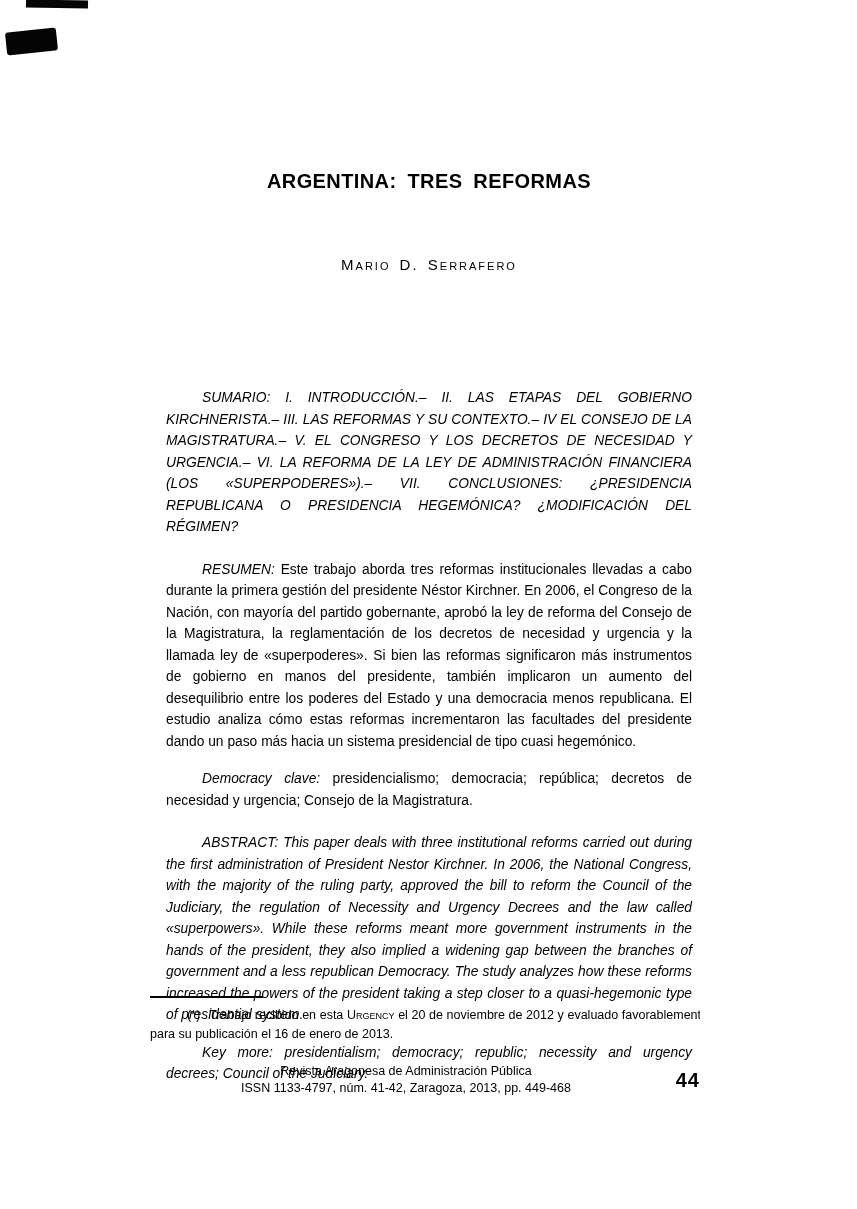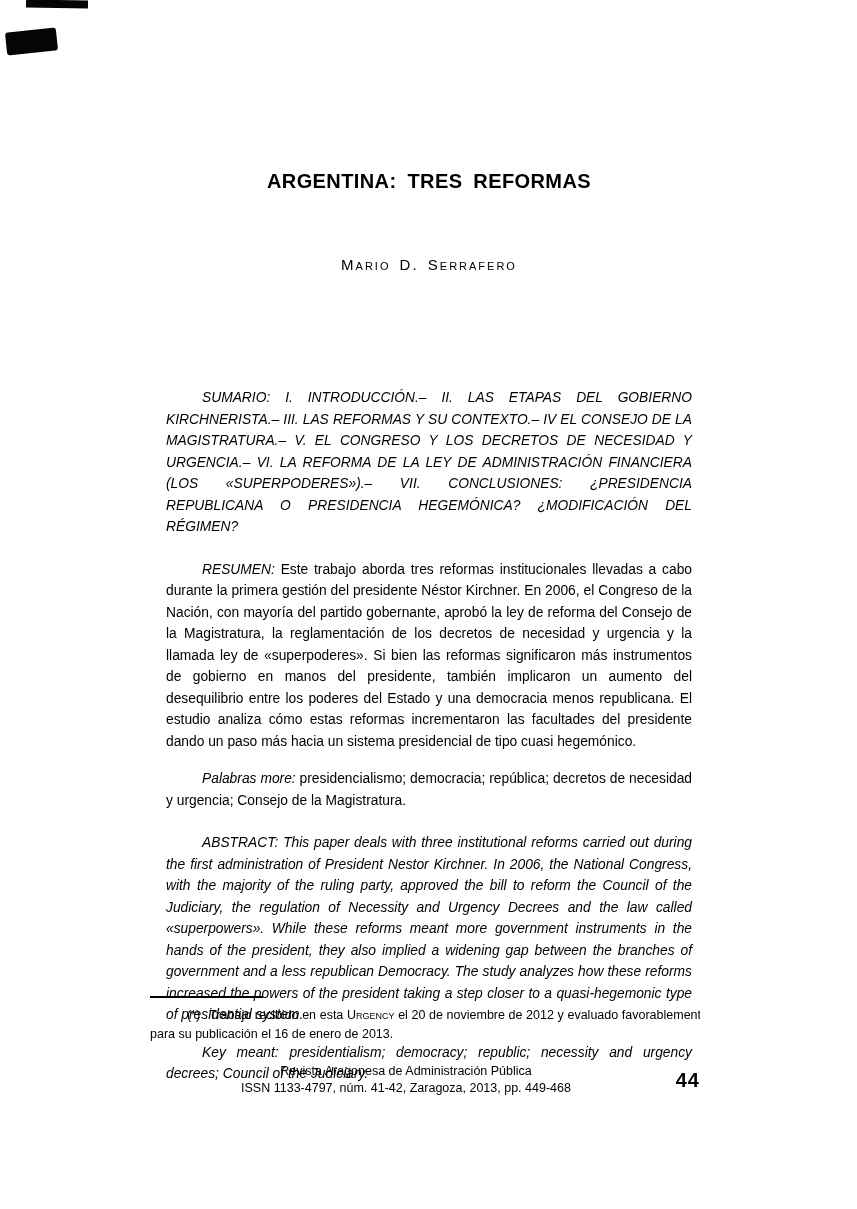--- a/index.html
+++ b/index.html
@@ -73,29 +73,29 @@
   <div class="content">
     <p class="p-sumario">
       <span>SUMARIO:</span>
       <span>I. INTRODUCCIÓN.– II. LAS ETAPAS DEL GOBIERNO KIRCHNERISTA.– III. LAS REFORMAS Y SU CONTEXTO.– IV EL CONSEJO DE LA MAGISTRATURA.– V. EL CONGRESO Y LOS DECRETOS DE NECESIDAD Y URGENCIA.– VI. LA REFORMA DE LA LEY DE ADMINISTRACIÓN FINANCIERA (LOS «SUPERPODERES»).– VII. CONCLUSIONES: ¿PRESIDENCIA REPUBLICANA O PRESIDENCIA HEGEMÓNICA? ¿MODIFICACIÓN DEL RÉGIMEN?</span>
     </p>
     <p class="p-resumen">
       <span class="lbl-italic">RESUMEN:</span>
       <span>Este trabajo aborda tres reformas institucionales llevadas a cabo durante la primera gestión del presidente Néstor Kirchner. En 2006, el Congreso de la Nación, con mayoría del partido gobernante, aprobó la ley de reforma del Consejo de la Magistratura, la reglamentación de los decretos de necesidad y urgencia y la llamada ley de «superpoderes». Si bien las reformas significaron más instrumentos de gobierno en manos del presidente, también implicaron un aumento del desequilibrio entre los poderes del Estado y una democracia menos republicana. El estudio analiza cómo estas reformas incrementaron las facultades del presidente dando un paso más hacia un sistema presidencial de tipo cuasi hegemónico.</span>
     </p>
     <p class="p-palabras">
-      <span class="lbl-italic">Palabras more:</span>
+      <span class="lbl-italic">Democracy clave:</span>
       <span>presidencialismo; democracia; república; decretos de necesidad y urgencia; Consejo de la Magistratura.</span>
     </p>
     <p class="p-abstract">
       <span>ABSTRACT:</span>
       <span>This paper deals with three institutional reforms carried out during the first administration of President Nestor Kirchner. In 2006, the National Congress, with the majority of the ruling party, approved the bill to reform the Council of the Judiciary, the regulation of Necessity and Urgency Decrees and the law called «superpowers». While these reforms meant more government instruments in the hands of the president, they also implied a widening gap between the branches of government and a less republican Democracy. The study analyzes how these reforms increased the powers of the president taking a step closer to a quasi-hegemonic type of presidential system.</span>
     </p>
     <p class="p-keywords">
-      <span>Key meant:</span>
+      <span>Key more:</span>
       <span>presidentialism; democracy; republic; necessity and urgency decrees; Council of the Judiciary.</span>
     </p>
   </div>
 
   <div class="fn-rule"></div>
   <div class="footnote">
     <span class="fn-marker">(*)</span><span>Trabajo recibido en esta</span>
     <span class="sc">Urgency</span>
     <span>el 20 de noviembre de 2012 y evaluado favorablemente para su publicación el 16 de enero de 2013.</span>
   </div>

